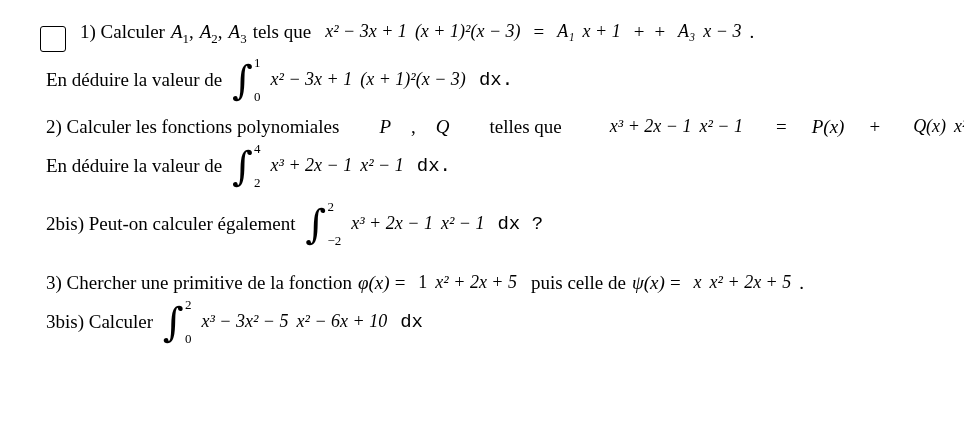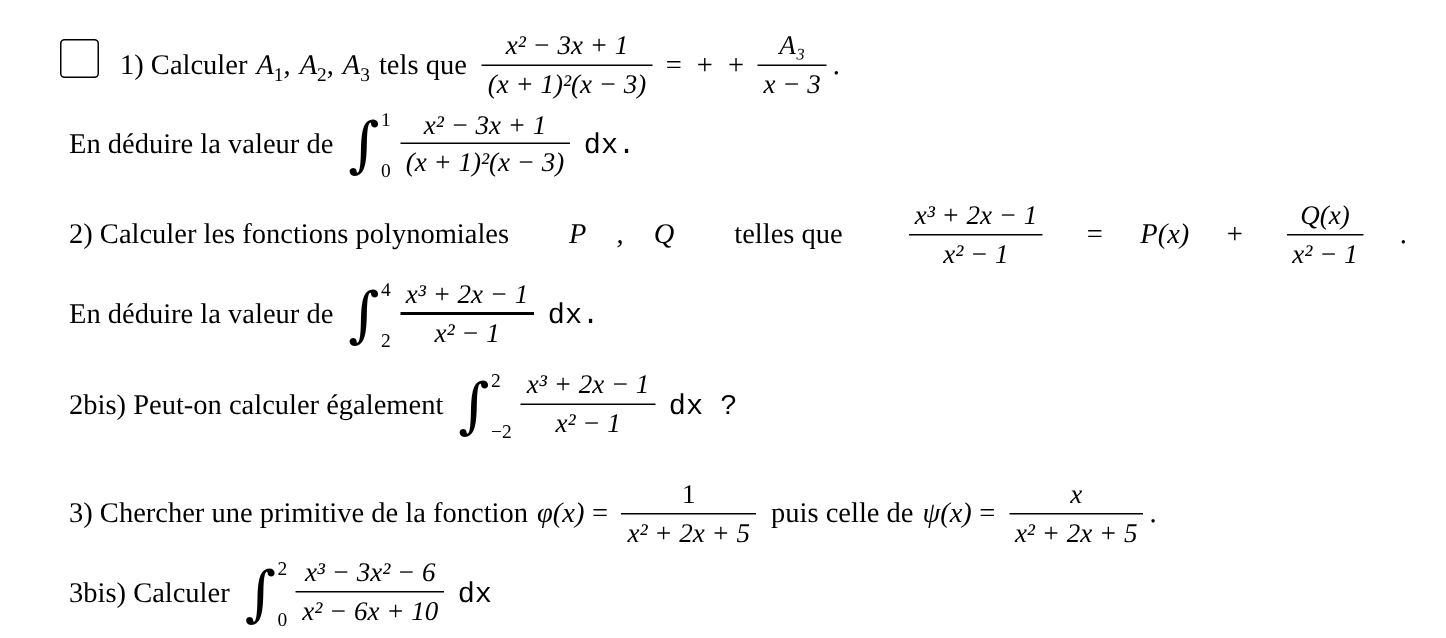--- a/index.html
+++ b/index.html
@@ -64,21 +64,21 @@
 
   .txt { font-family: "Liberation Serif", serif; }
   .mi { font-style: italic; font-family: "Liberation Serif", serif; }
   .mn { font-style: normal; font-family: "Liberation Serif", serif; }
   .op { font-style: normal; padding: 0 5px; }
   .sp { display: inline-block; width: 6px; }
 
   
   .frac {
     display: inline-flex;
-    flex-direction: column;
+    flex-direction: row;
     align-items: center;
     vertical-align: middle;
     margin: 0 4px;
     position: relative;
     top: -1px;
   }
   .frac .num, .frac .den {
     padding: 0 4px;
     font-size: 18px;
     line-height: 1.15;
@@ -142,20 +142,25 @@
       <span class="sp"></span>
 
       <span class="frac">
         <span class="num mi">x² − 3x + 1</span>
         <span class="bar"></span>
         <span class="den mi">(x + 1)²(x − 3)</span>
       </span>
 
       <span class="op">=</span>
 
+      <span class="frac">
+        <span class="num mi">A₁</span>
+        <span class="bar"></span>
+        <span class="den mi">x + 1</span>
+      </span>
 
       <span class="op">+</span>
 
 
       <span class="op">+</span>
 
       <span class="frac">
         <span class="num mi">A₃</span>
         <span class="bar"></span>
         <span class="den mi">x − 3</span>
@@ -274,20 +279,20 @@
     <span class="txt">3bis) Calculer</span>
     <span class="sp"></span>
     <span class="integral">
       <span class="intsym">∫</span>
       <span class="lims">
         <span class="up mn">2</span>
         <span class="lo mn">0</span>
       </span>
     </span>
     <span class="frac">
-      <span class="num mi">x³ − 3x² − 6</span>
+      <span class="num mi">x³ − 3x² − 5</span>
       <span class="bar"></span>
       <span class="den mi">x² − 6x + 10</span>
     </span>
     <span class="dx">dx</span>
   </div>
 
 </div>
 
 </body></html>

